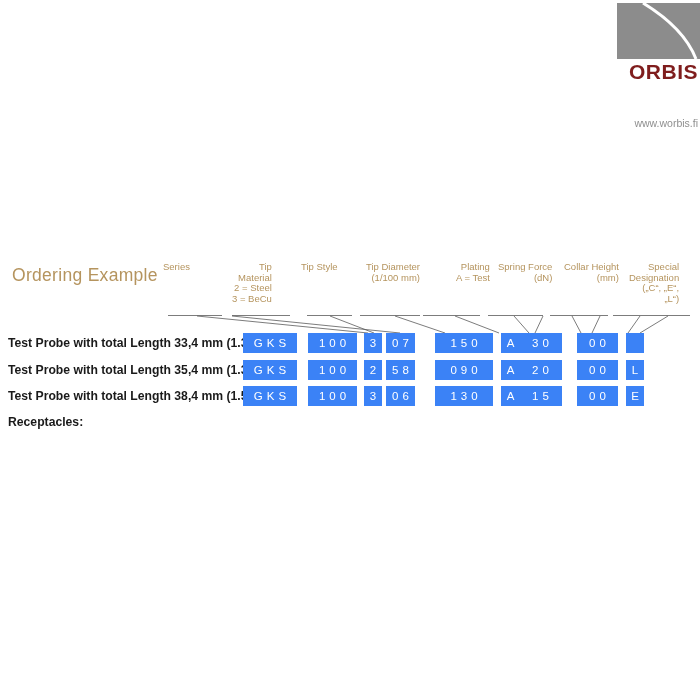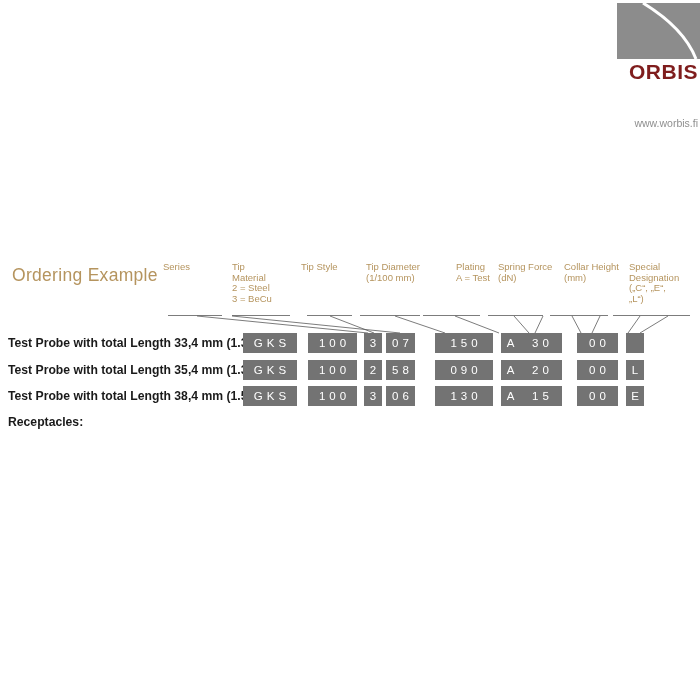--- a/index.html
+++ b/index.html
@@ -30,38 +30,38 @@
   .title{
     position:absolute;left:8px;top:261px;margin:4px;
     font-size:17.5px;font-weight:400;color:#b5945e;letter-spacing:.3px;
   }
 
   
   .colhead{
     position:absolute;top:262px;color:#b5945e;
     font-size:9.5px;line-height:10.5px;white-space:nowrap;
   }
-  .colhead span{display:block;}
+  .colhead span{display:block;text-align:right;}
   .h0{left:163px}.h1{left:232px}.h2{left:301px}.h3{left:366px}
   .h4{left:456px}.h5{left:498px}.h6{left:564px}.h7{left:629px}
 
   
   .leaders{position:absolute;left:0;top:0;pointer-events:none;}
 
   
   .rowlabel{
     position:absolute;left:8px;height:20px;line-height:20px;
     font-size:12.2px;font-weight:700;color:#1a1a1a;white-space:nowrap;
   }
   .r0{top:333px}.r1{top:360px}.r2{top:386px}.r3{top:412px}
 
   
   .cell{
     position:absolute;height:20px;line-height:20px;
-    background:#737373;color:#ffffff;text-align:center;
+    background:#3b82f6;color:#ffffff;text-align:center;
     font-size:11.5px;font-weight:400;letter-spacing:4px;text-indent:4px;
     white-space:nowrap;overflow:hidden;
   }
   .c0{left:243px;width:54px}.c1{left:308px;width:49px}.c2{left:364px;width:18px}
   .c3{left:386px;width:29px}.c4{left:435px;width:58px}.c5{left:501px;width:19px}
   .c6{left:519px;width:43px}.c7{left:577px;width:41px}.c8{left:626px;width:18px}
   .rc0{left:243px;width:130px}.rc1{left:383px;width:130px}
   .recept{letter-spacing:3px;text-indent:3px;}
 </style>
 </head>

